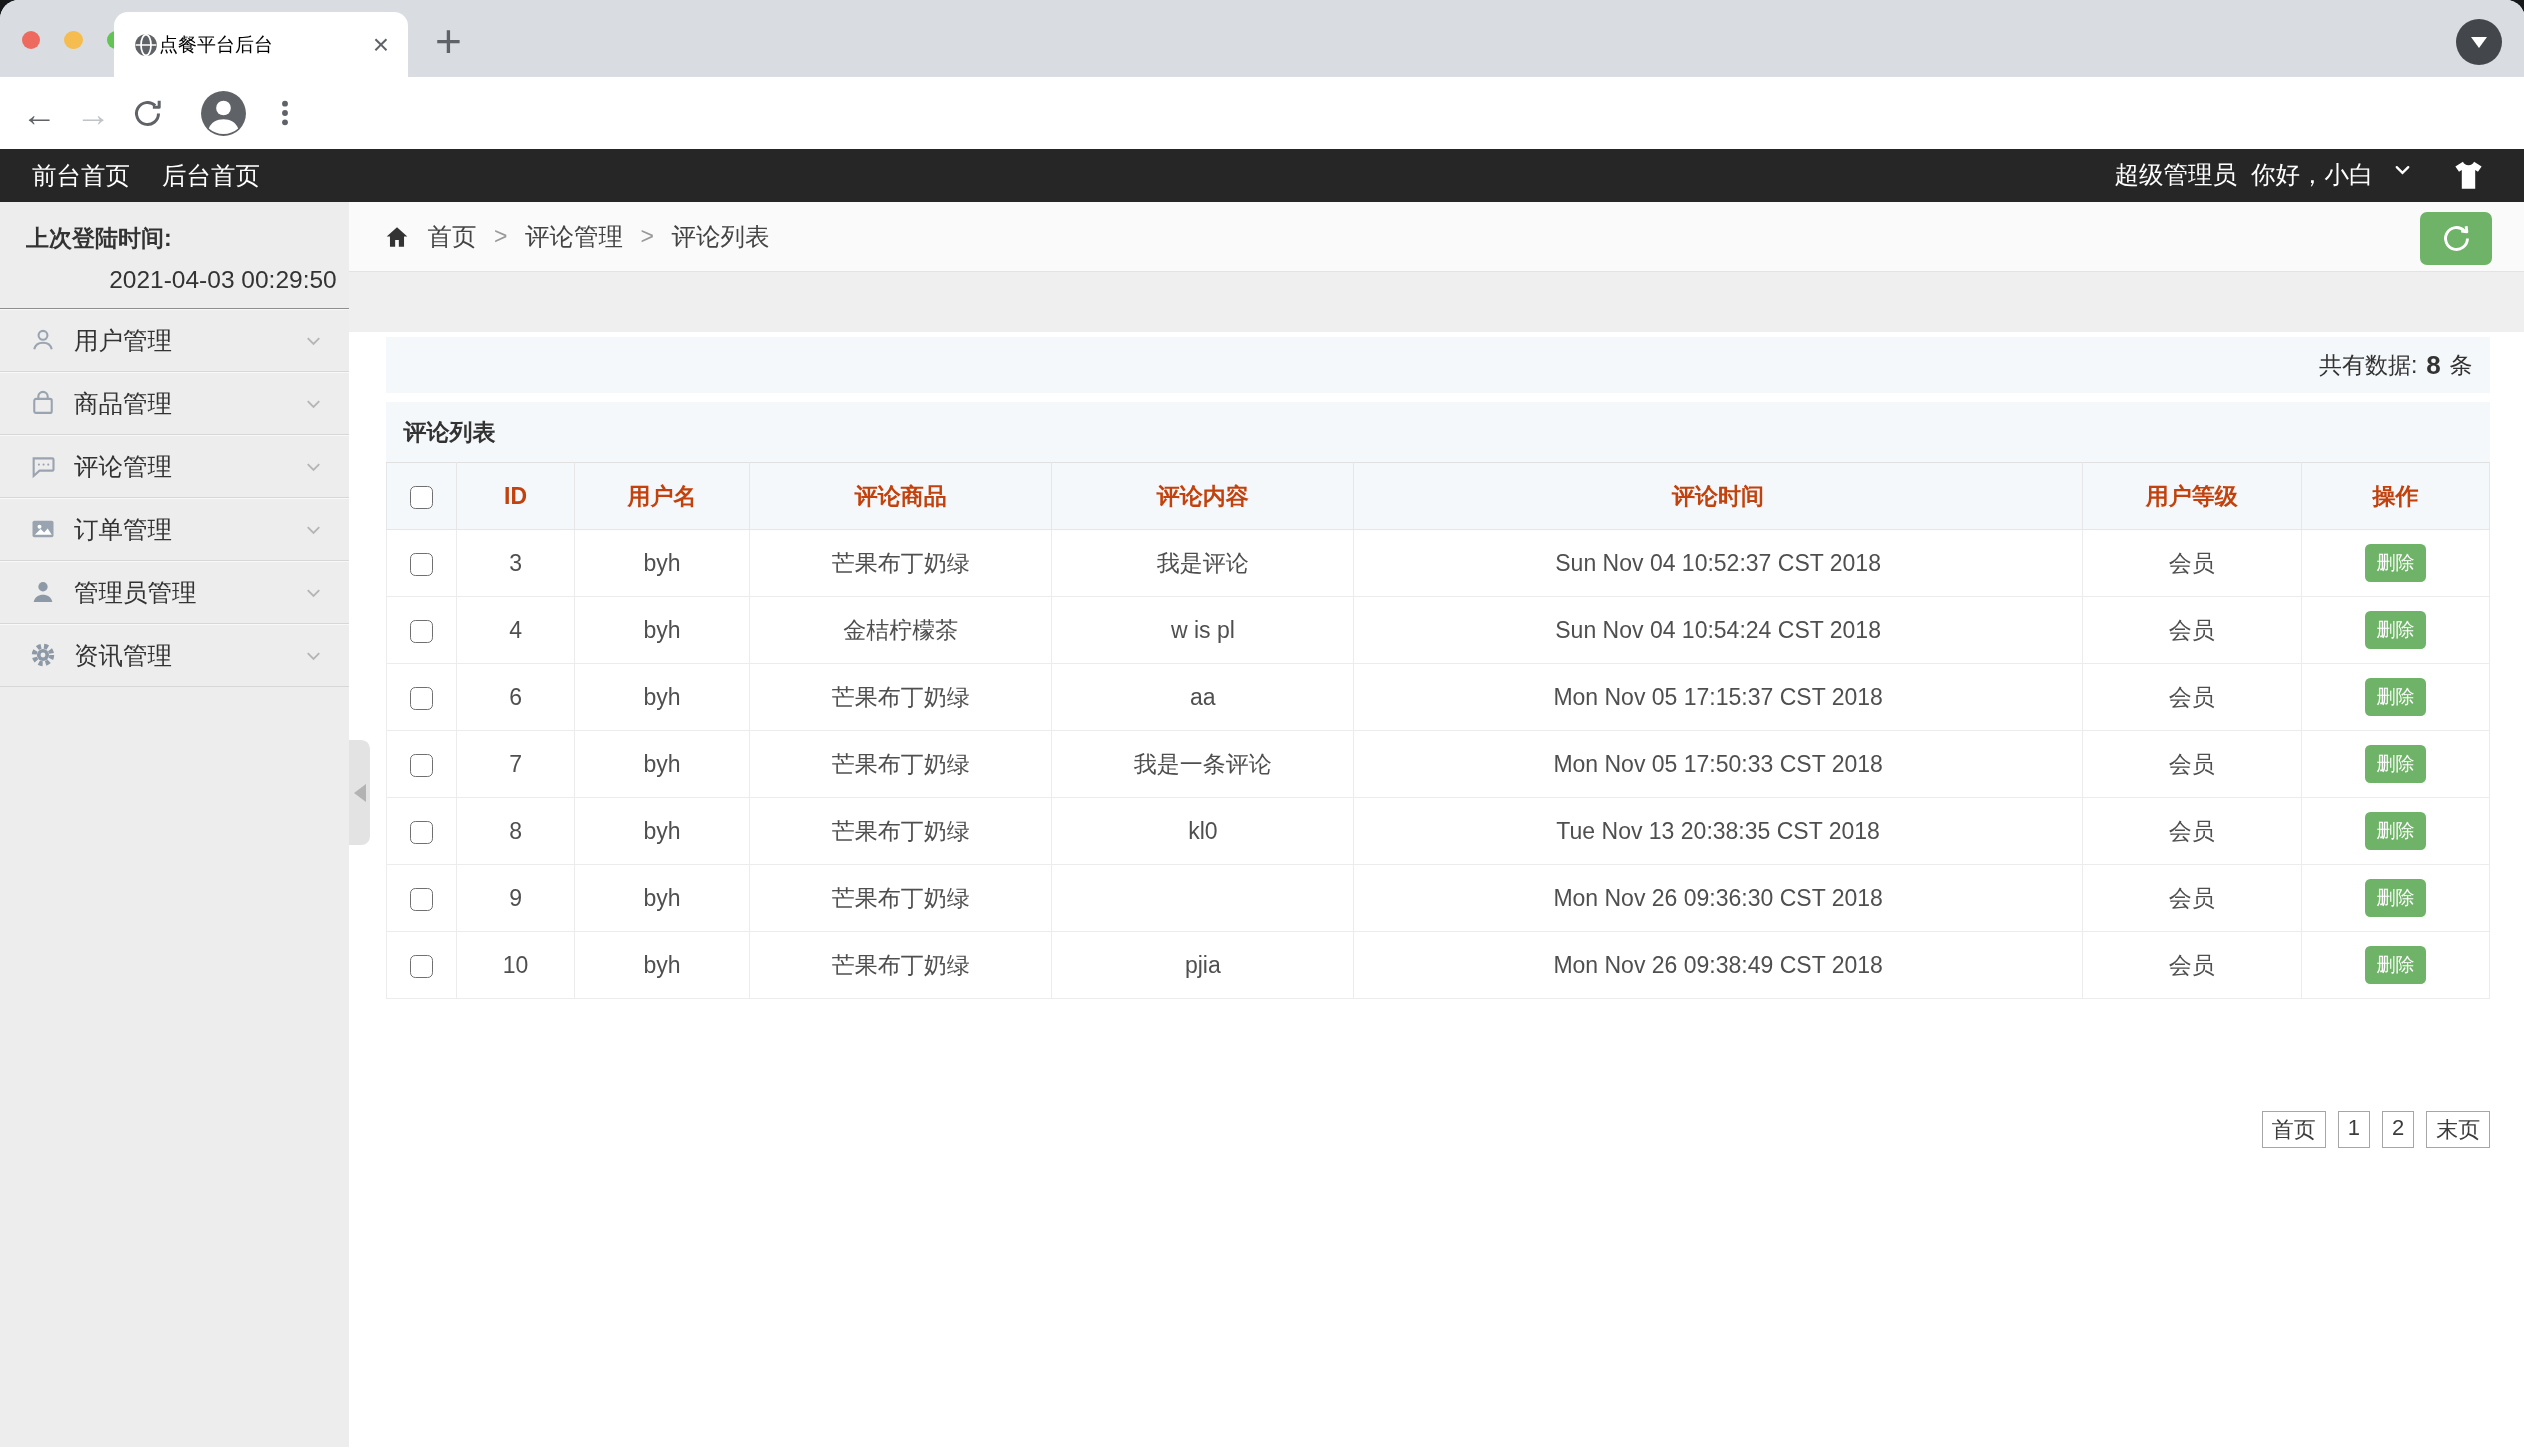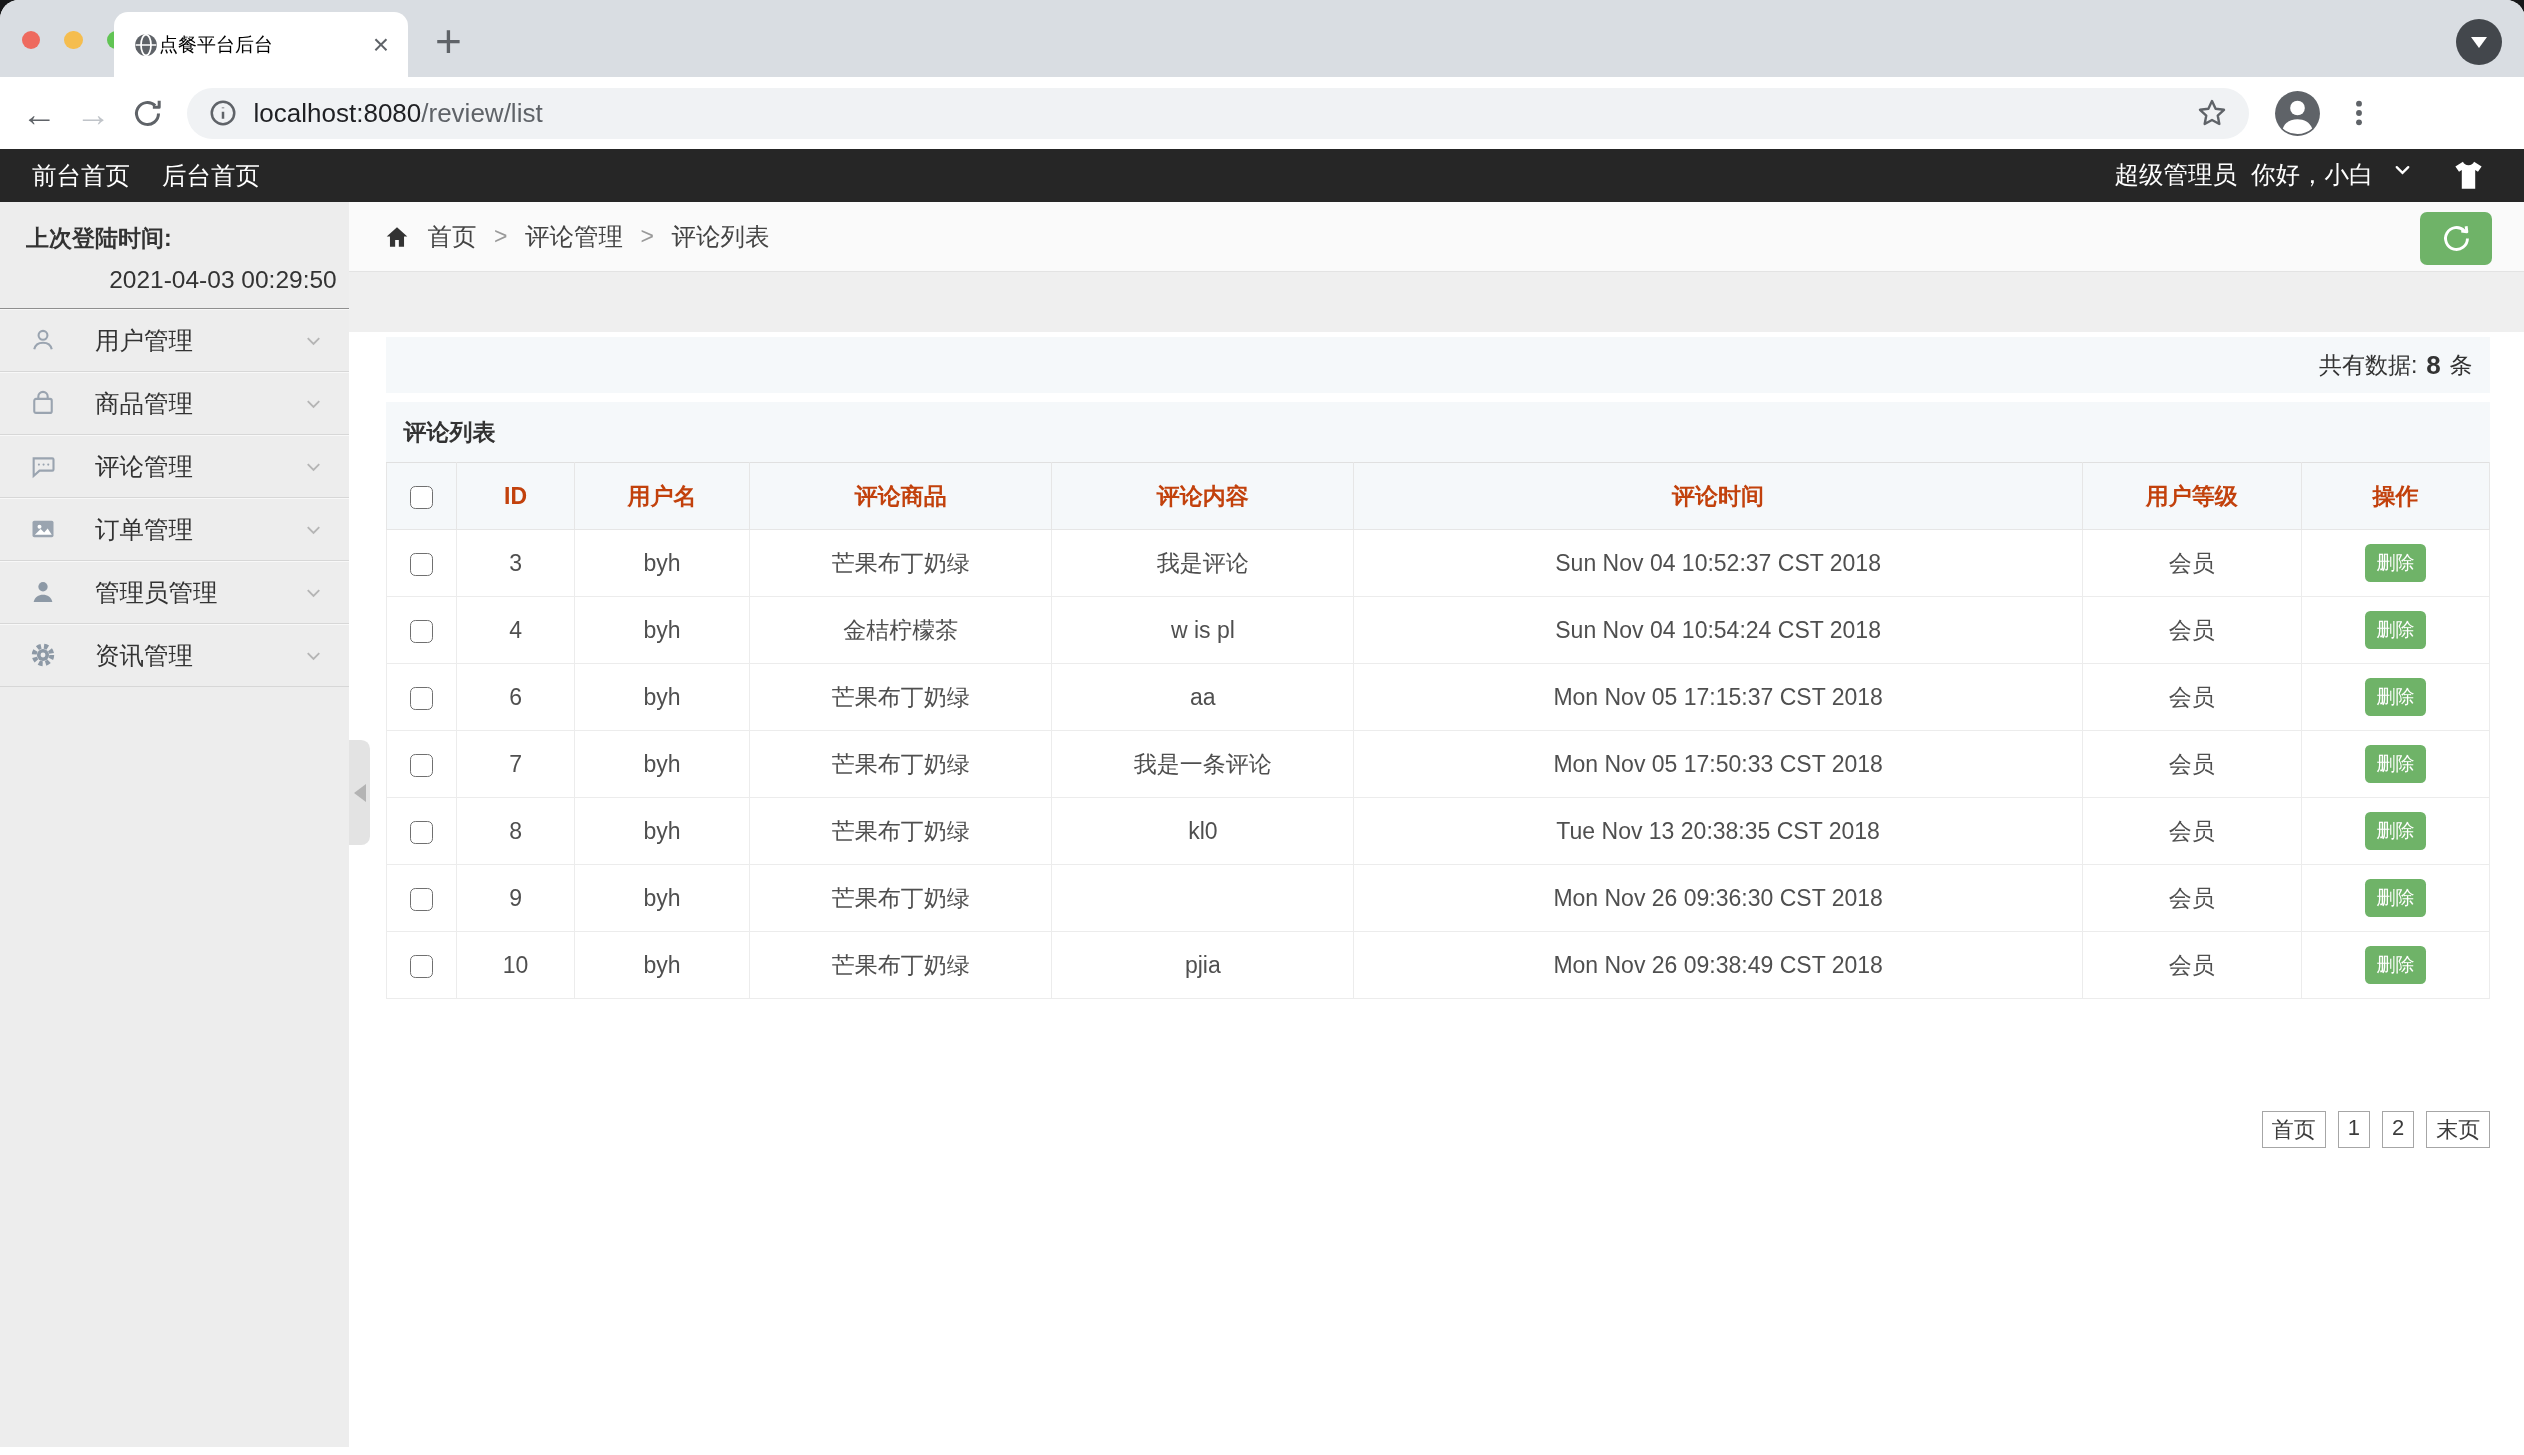--- a/index.html
+++ b/index.html
@@ -35,21 +35,21 @@
   .nav-right { margin-left:auto; display:flex; align-items:flex-start; gap:14px; font-size:24.5px; padding-right:39px; }
   .nav-right .chev { display:flex; margin-left:3.5px; }
   .tshirt { margin-left:23px; display:flex; }
 
   
   .app { display:flex; height:1245px; }
   .sidebar { width:349px; background:#ededed; position:relative; flex:none; }
   .login-box { padding:21px 12.3px 14px 26px; border-bottom:1.8px solid #8f8f8f; }
   .login-label { font-size:23px; font-weight:bold; color:#333; }
   .login-time { font-size:24.5px; color:#333; text-align:right; margin-top:12.3px; }
-  .menu-item { height:63px; display:flex; align-items:center; padding:0 24.5px 0 28px; border-bottom:0.9px solid #d7d7d7; box-shadow:inset 0 0.9px 0 #f8f8f8; cursor:pointer;gap:21px; }
+  .menu-item { height:63px; display:flex; align-items:center; padding:0 24.5px 0 28px; border-bottom:0.9px solid #d7d7d7; box-shadow:inset 0 0.9px 0 #f8f8f8; cursor:pointer; }
   .menu-item .mi-icon { width:30px; display:flex; justify-content:center; margin-right:16px; }
   .menu-item .mi-label { flex:1; font-size:24.5px; color:#333; }
   .collapse-handle { position:absolute; left:349px; top:538px; width:21px; height:105px; background:#e3e3e3; border-radius:0 8.8px 8.8px 0; display:flex; align-items:center; justify-content:center; z-index:5; }
   .collapse-handle i { display:block; width:0; height:0; border-top:9.6px solid transparent; border-bottom:9.6px solid transparent; border-right:12.3px solid #b3b3b3; }
 
   .main { flex:1; background:#fff; position:relative; }
   .breadcrumb-bar { height:70px; background:#fafafa; border-bottom:0.9px solid #e3e3e3; display:flex; align-items:center; padding:0 35px; }
   .crumb { display:flex; align-items:center; gap:17.5px; font-size:24.5px; color:#444; }
   .crumb .sep { color:#999; font-size:23px; }
   .refresh-btn { position:absolute; top:9.6px; right:33px; width:72px; height:53px; background:#6fb368; border:none; border-radius:7px; display:flex; align-items:center; justify-content:center; cursor:pointer; }
@@ -101,35 +101,20 @@
   </div>
 
   <div class="toolbar">
     <div class="nav-ic" style="margin-left:12.3px">←</div>
     <div class="nav-ic disabled">→</div>
     <div class="refresh-ic">
       <svg width="33" height="33" viewBox="0 0 24 24" fill="none" stroke="#5f6368" stroke-width="2.2">
           <path d="M20 12a8 8 0 1 1-2.4-5.7"></path>
           <path d="M20.5 2.8v4.6h-4.6" stroke-linejoin="round"></path>
         </svg>
-    </div>
-    <div class="omnibox">
-      <span>
-        <svg width="30" height="30" viewBox="0 0 24 24" fill="none" stroke="#5f6368" stroke-width="2">
-            <circle cx="12" cy="12" r="9"></circle>
-            <line x1="12" y1="11" x2="12" y2="16.5"></line>
-            <line x1="12" y1="7.5" x2="12" y2="8.2"></line>
-          </svg>
-      </span>
-      <span class="omni-url"><span class="omni-host">localhost:8080</span><span class="omni-path">/review/list</span></span>
-      <span class="omni-star">
-        <svg width="32" height="32" viewBox="0 0 24 24" fill="none" stroke="#5f6368" stroke-width="1.8" stroke-linejoin="round">
-            <path d="M12 3l2.7 5.8 6.3.8-4.7 4.3 1.2 6.3L12 17.2 6.5 20.2l1.2-6.3L3 9.6l6.3-.8z"></path>
-          </svg>
-      </span>
     </div>
     <div class="avatar-btn">
       <svg width="49" height="49" viewBox="0 0 24 24">
           <circle cx="12" cy="12" r="11" fill="#5f6368"></circle>
           <circle cx="12" cy="9.3" r="3.6" fill="#fff"></circle>
           <path d="M4.8 19.4c1.1-3.2 4-4.6 7.2-4.6s6.1 1.4 7.2 4.6a11 11 0 0 1-14.4 0z" fill="#fff"></path>
         </svg>
     </div>
     <div class="more-btn">
       <svg width="32" height="32" viewBox="0 0 24 24" fill="#5f6368">

